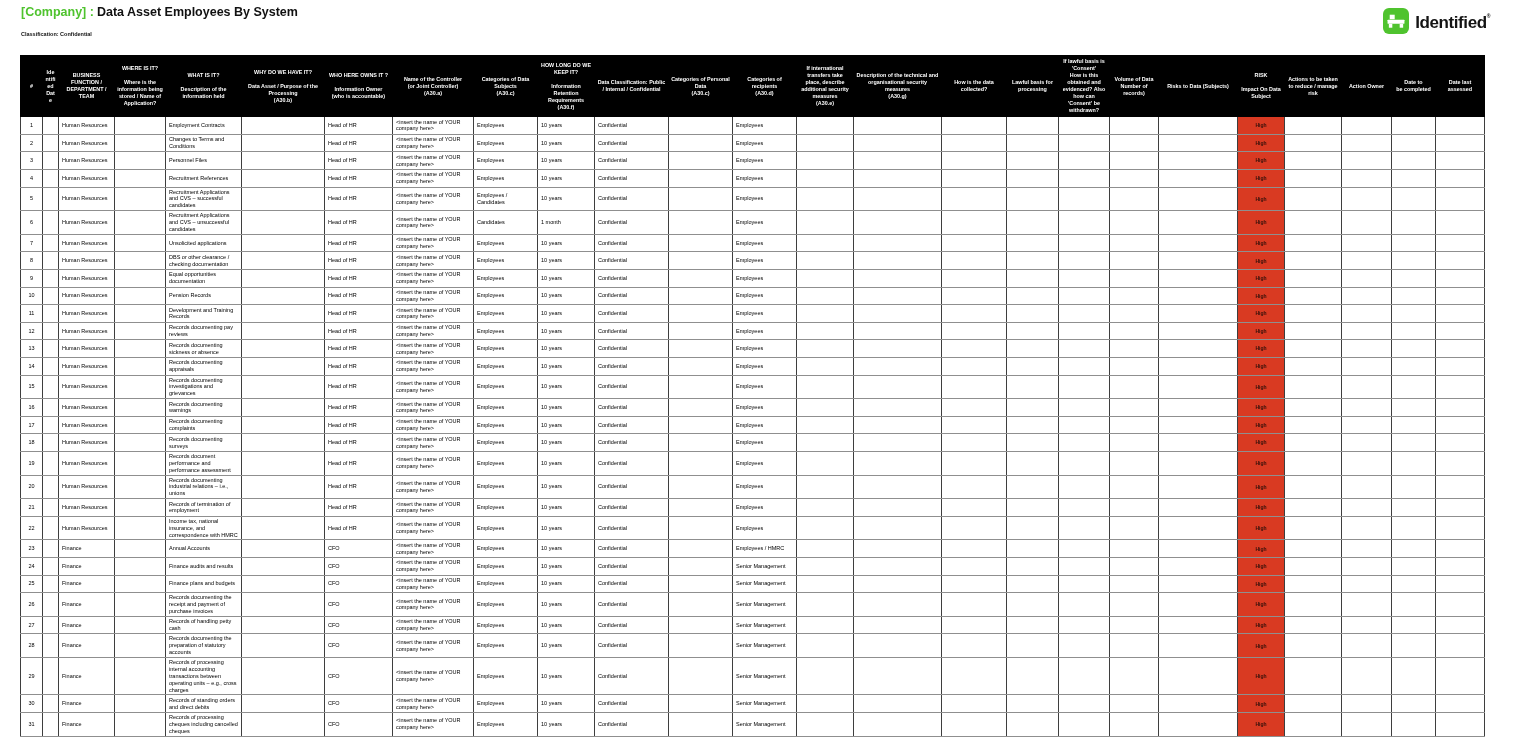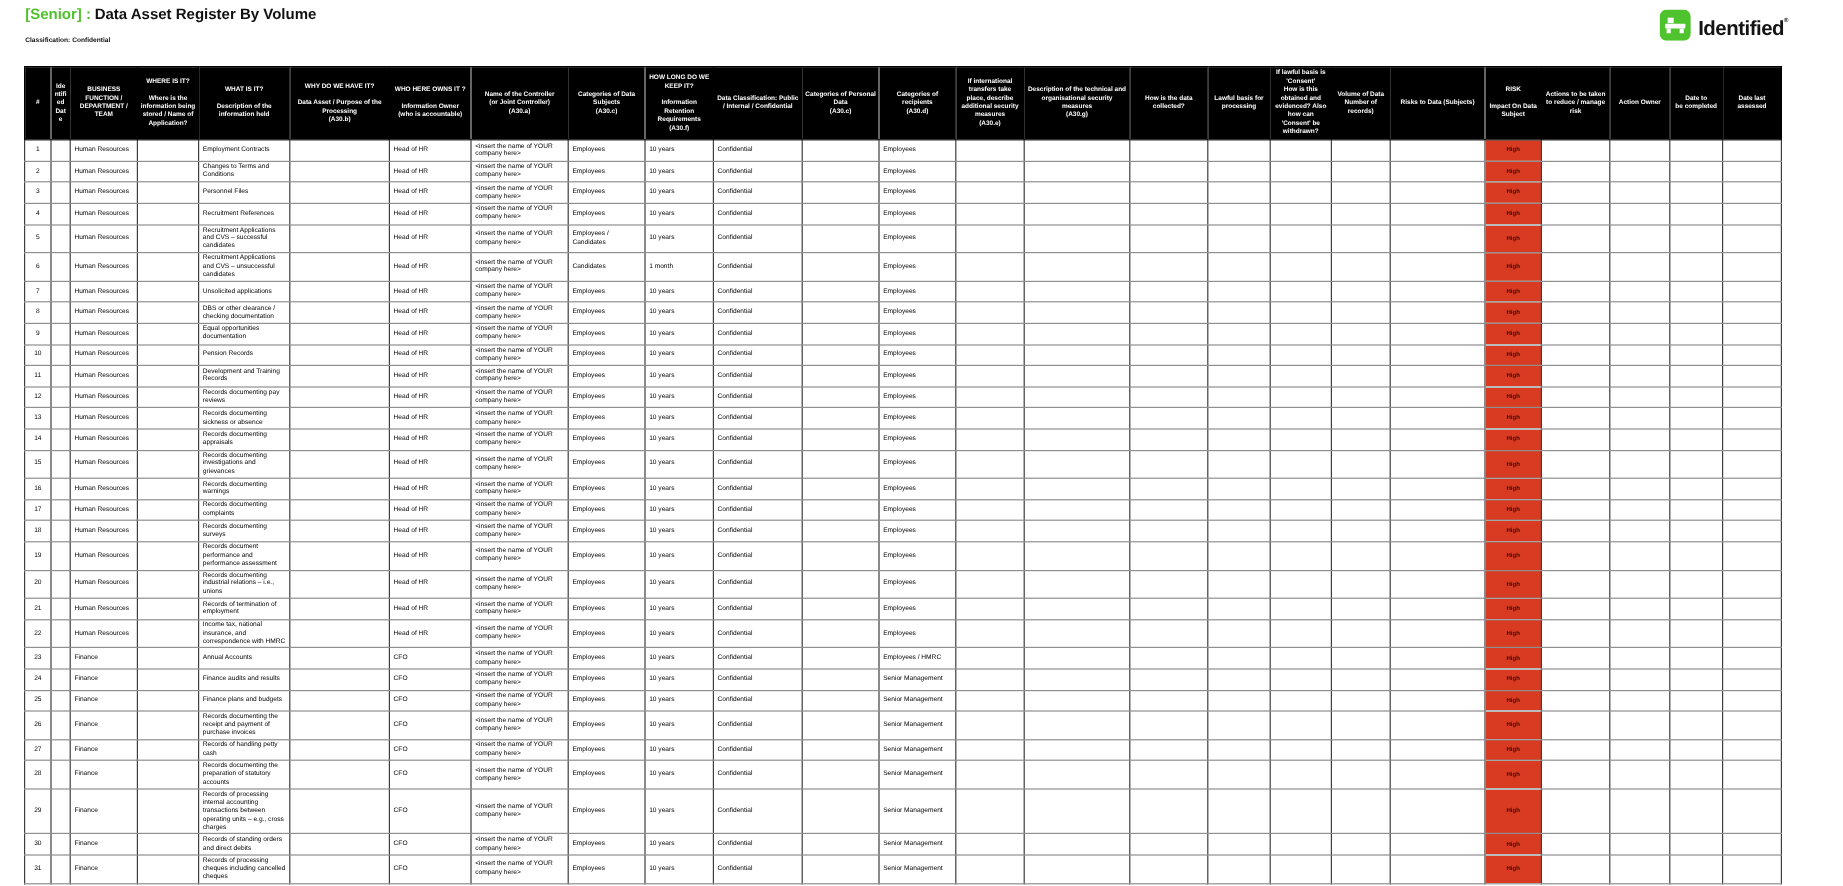--- a/index.html
+++ b/index.html
@@ -21,21 +21,21 @@
              height:17.6px; line-height:1.25; overflow:hidden; word-wrap:break-word;
              border-left:1px solid #3e3e3e; border-right:1px solid #3e3e3e;
              border-top:1px solid #8f8f8f; border-bottom:1px solid #8f8f8f; }
   td.c-num { text-align:center; }
   td.c-risk { background:#d93a22; text-align:center; color:#33100a; font-size:5px; font-weight:bold; }
 </style>
 </head>
 <body>
 
 <div class="topbar">
-  <h1 class="page-title"><span class="green">[Senior] :</span><span>Data Asset Register By Volume</span></h1>
+  <h1 class="page-title"><span class="green">[Company] :</span><span>Data Asset Employees By System</span></h1>
   <div class="classification">Classification: Confidential</div>
   <div class="logo">
     <span>
       <svg width="26" height="26" viewBox="0 0 24 24">
         <rect x="0" y="0" width="24" height="24" rx="5.5" fill="#4fc32e"></rect>
         <rect x="6.2" y="6.2" width="4.6" height="4.2" fill="#ffffff"></rect>
         <rect x="4.2" y="10.8" width="15.6" height="3.8" rx="0.6" fill="#ffffff"></rect>
         <rect x="5.4" y="14.6" width="3.2" height="3.6" fill="#ffffff"></rect>
         <rect x="15.4" y="14.6" width="3.2" height="3.6" fill="#ffffff"></rect>
       </svg>

